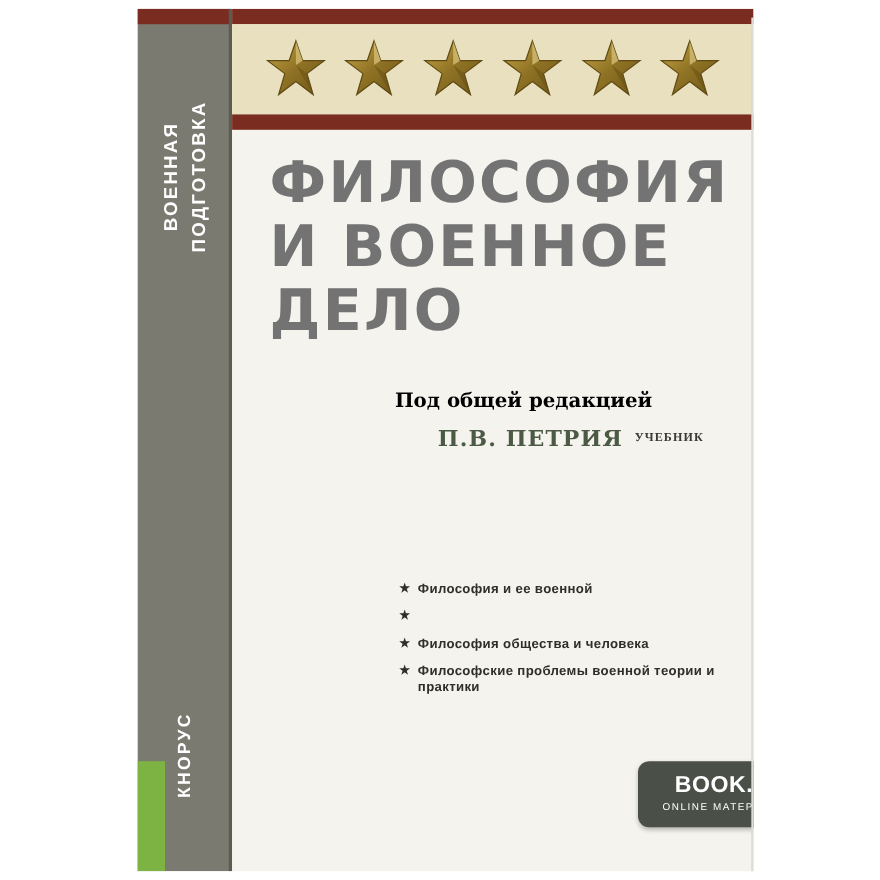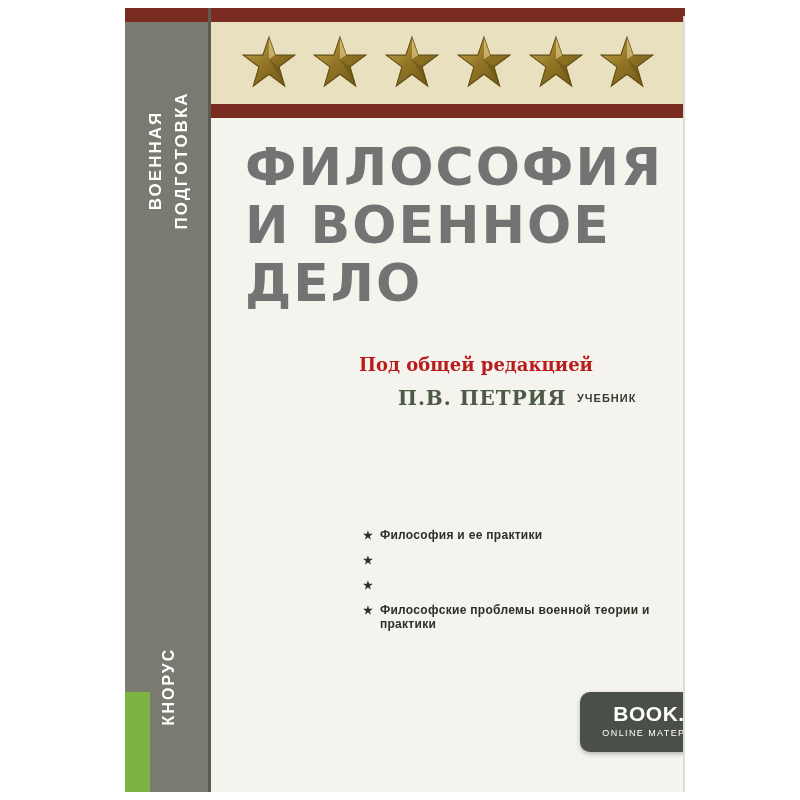--- a/index.html
+++ b/index.html
@@ -156,21 +156,21 @@
     line-height: 58px;
     letter-spacing: 2px;
     text-transform: uppercase;
     white-space: pre-line;
   }
 
   .editor-label {
     position: absolute;
     left: 148px;
     top: 346px;
-    color: #b91c1c;
+    color: #000000;
     font-family: "DejaVu Serif", serif;
     font-size: 18px;
     font-weight: bold;
   }
   .editor-name {
     position: absolute;
     left: 154px;
     top: 378px;
     color: #4c5a45;
     font-family: "DejaVu Serif", serif;
@@ -182,20 +182,21 @@
   }
   .kind-label {
     position: absolute;
     left: 366px;
     top: 384px;
     color: #3b3b33;
     font-size: 11px;
     font-weight: bold;
     letter-spacing: 1px;
     text-transform: uppercase;
+    font-family: Liberation Serif, serif;
   }
 
   .bullets {
     position: absolute;
     left: 152px;
     top: 520px;
     width: 320px;
   }
   .bullet-row {
     display: flex;
@@ -323,27 +324,28 @@
 И ВОЕННОЕ
 ДЕЛО</div>
 
     <div class="editor-label">Под общей редакцией</div>
     <div class="editor-name">П.В. ПЕТРИЯ</div>
     <div class="kind-label">УЧЕБНИК</div>
 
     <div class="bullets">
       <div class="bullet-row">
         <span class="bullet-mark">★</span>
-        <span class="bullet-text">Философия и ее практики</span>
+        <span class="bullet-text">Философия и ее военной</span>
       </div>
       <div class="bullet-row">
         <span class="bullet-mark">★</span>
       </div>
       <div class="bullet-row">
         <span class="bullet-mark">★</span>
+        <span class="bullet-text">Философия общества и человека</span>
       </div>
       <div class="bullet-row">
         <span class="bullet-mark">★</span>
         <span class="bullet-text">Философские проблемы военной теории и практики</span>
       </div>
     </div>
 
     <div class="badge">
       <div class="badge-main">BOOK.ru</div>
       <div class="badge-sub">ONLINE МАТЕРИАЛЫ</div>

